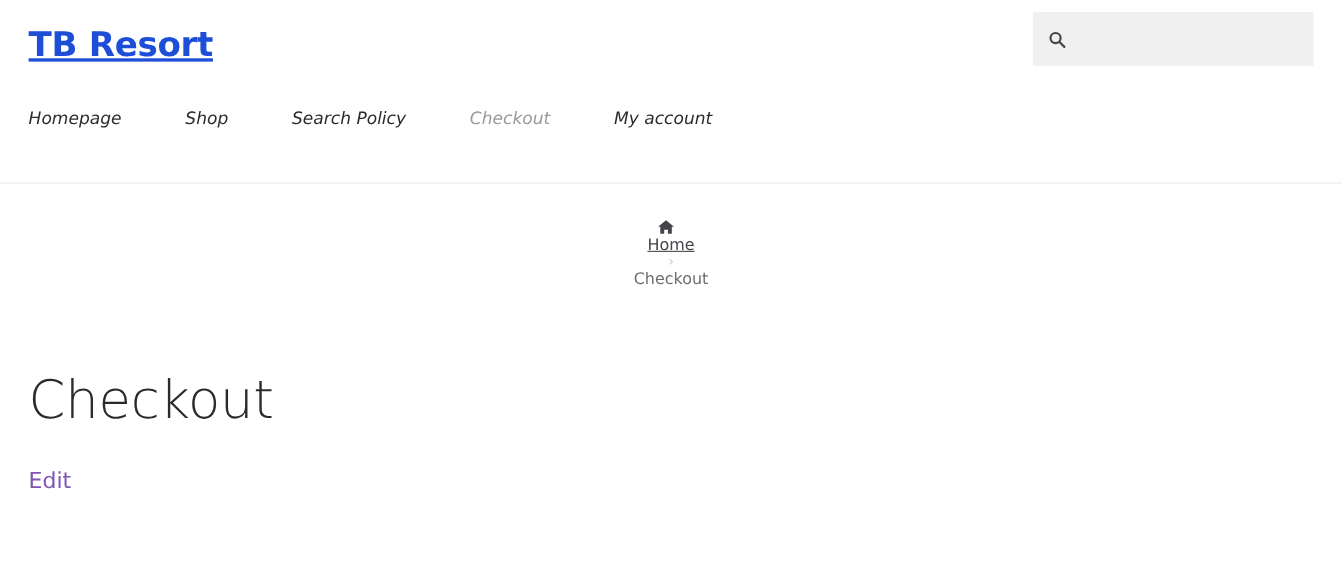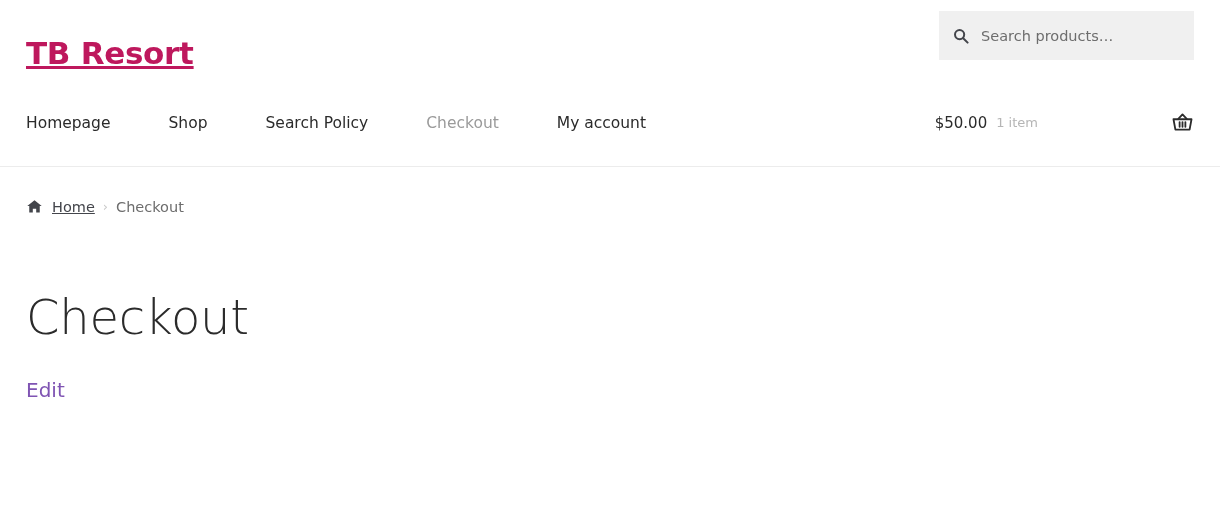--- a/index.html
+++ b/index.html
@@ -29,24 +29,24 @@
   .header-top {
     display: flex;
     align-items: flex-start;
     justify-content: space-between;
     padding-top: 11px;
   }
 
   .site-title {
     font-size: 31px;
     font-weight: bold;
-    color: #be185d;
+    color: #1d4ed8;
     letter-spacing: -0.3px;
     line-height: 44px;
-    margin-top: 20px;
+    margin-top: 8px;
   }
 
   .search-form {
     width: 255px;
     height: 49px;
     background: #f0f0f0;
     display: flex;
     align-items: center;
     padding: 0 14px;
     border: none;
@@ -85,20 +85,21 @@
     display: flex;
     align-items: center;
   }
 
   .nav-item {
     font-size: 15.5px;
     color: #2b2b2b;
     text-decoration: none;
     margin-right: 58px;
     white-space: nowrap;
+    font-style: italic;
   }
   .nav-item:last-child { margin-right: 0; }
   .nav-item.is-current { color: #9a9a9a; }
 
   .cart-area {
     display: flex;
     align-items: center;
   }
 
   .cart-amount {
@@ -130,20 +131,21 @@
   }
 
   
   .breadcrumb {
     display: flex;
     align-items: center;
     padding: 0 26px;
     margin-top: 32px;
     font-size: 14.5px;
     color: #6d6d6d;
+    flex-direction: column;
   }
 
   .home-icon {
     width: 17px;
     height: 17px;
     display: block;
     margin-right: 9px;
     color: #43454b;
   }
 
@@ -192,46 +194,32 @@
     <div class="header-top">
       <a class="site-title" href="#">TB Resort</a>
 
       <form class="search-form">
         <span class="search-icon">
           <svg viewBox="0 0 16 16" width="16" height="16" fill="none" stroke="currentColor" stroke-width="2">
             <circle cx="6.6" cy="6.6" r="4.6"></circle>
             <line x1="10.2" y1="10.2" x2="14.6" y2="14.6" stroke-linecap="round"></line>
           </svg>
         </span>
-        <input class="search-input" type="text" placeholder="Search products…" style="">
       </form>
     </div>
 
     <div class="header-nav-row">
       <nav class="main-nav">
         <a class="nav-item" href="#">Homepage</a>
         <a class="nav-item" href="#">Shop</a>
         <a class="nav-item" href="#">Search Policy</a>
         <a class="nav-item is-current" href="#">Checkout</a>
         <a class="nav-item" href="#">My account</a>
       </nav>
 
-      <div class="cart-area">
-        <span class="cart-amount">$50.00</span>
-        <span class="cart-count">1 item</span>
-        <span class="cart-icon">
-          <svg viewBox="0 0 24 24" width="23" height="23" fill="none" stroke="currentColor" stroke-width="1.9" stroke-linejoin="round" stroke-linecap="round">
-            <path d="M7.6 8.3 L12 3.6 L16.4 8.3"></path>
-            <path d="M2.6 8.6 H21.4 L19.4 19.4 H4.6 Z"></path>
-            <line x1="9" y1="11.6" x2="9" y2="16.4"></line>
-            <line x1="12" y1="11.6" x2="12" y2="16.4"></line>
-            <line x1="15" y1="11.6" x2="15" y2="16.4"></line>
-          </svg>
-        </span>
-      </div>
     </div>
 
     <div class="header-divider"></div>
   </header>
 
   <div class="breadcrumb">
     <span class="home-icon">
       <svg viewBox="0 0 24 24" width="17" height="17" fill="currentColor">
         <path d="M12 3 L1.8 11.4 H4.6 V20.6 H9.6 V15.2 H14.4 V20.6 H19.4 V11.4 H22.2 Z"></path>
       </svg>

